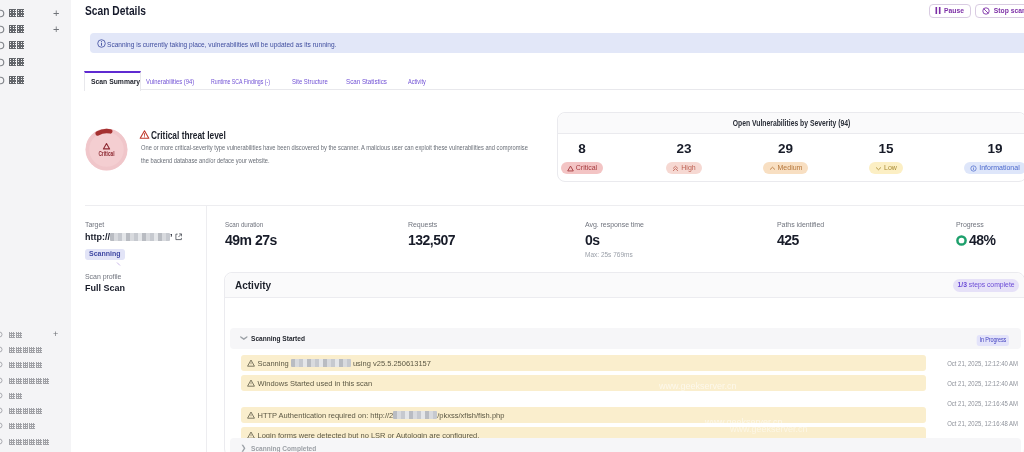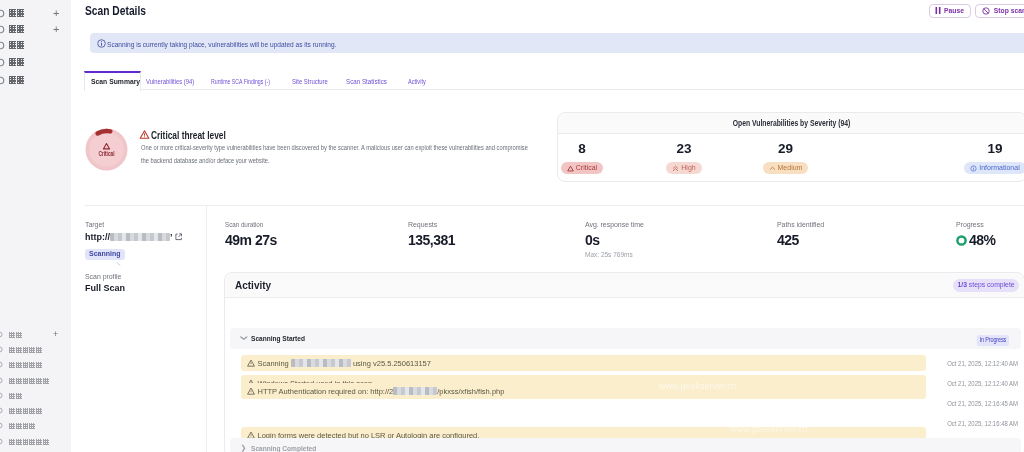--- a/index.html
+++ b/index.html
@@ -245,20 +245,23 @@
   <div id="sev-head"><span>Open Vulnerabilities by Severity (94)</span></div>
   <div class="sev-col" style="left:-26px"><div class="sev-num">8</div><span class="pill" style="background:#f3c4c4;color:#a53a3e"><svg width="7" height="7" viewBox="0 0 10 10">
           <path d="M5 1.5 L9 8.5 H1 Z" fill="none" stroke="#a53a3e" stroke-width="1.3"></path>
         </svg> Critical</span></div>
   <div class="sev-col" style="left:76px"><div class="sev-num">23</div><span class="pill" style="background:#f6d8d2;color:#bc5f51"><svg width="7" height="7" viewBox="0 0 10 10">
           <path d="M1.5 5 L5 1.8 L8.5 5 M1.5 8.4 L5 5.2 L8.5 8.4" fill="none" stroke="#bc5f51" stroke-width="1.2"></path>
         </svg> High</span></div>
   <div class="sev-col" style="left:177.5px"><div class="sev-num">29</div><span class="pill" style="background:#f8dfc2;color:#b5763a"><svg width="7" height="7" viewBox="0 0 10 10">
           <path d="M1.5 6.5 L5 3.2 L8.5 6.5" fill="none" stroke="#b5763a" stroke-width="1.2"></path>
         </svg> Medium</span></div>
+  <div class="sev-col" style="left:278px"><div class="sev-num">15</div><span class="pill" style="background:#fcefc4;color:#a88a33"><svg width="7" height="7" viewBox="0 0 10 10">
+          <path d="M1.5 3.5 L5 6.8 L8.5 3.5" fill="none" stroke="#a88a33" stroke-width="1.2"></path>
+        </svg> Low</span></div>
   <div class="sev-col" style="left:387px"><div class="sev-num">19</div><span class="pill" style="background:#dee6fa;color:#4b68cc"><svg width="7" height="7" viewBox="0 0 10 10">
           <circle cx="5" cy="5" r="3.8" fill="none" stroke="#4b68cc" stroke-width="1"></circle>
           <rect x="4.5" y="4.4" width="1" height="2.6" fill="#4b68cc"></rect>
           <rect x="4.5" y="2.6" width="1" height="1" fill="#4b68cc"></rect>
         </svg> Informational</span></div>
 </div>
 
 <div id="divider-h"></div>
 <div id="divider-v"></div>
 
@@ -272,21 +275,21 @@
     </svg></div>
 <div id="profile-lbl" class="lbl">Scan profile</div>
 <div id="profile-val">Full Scan</div>
 
 <div class="stat" style="left:225px">
     <span class="lbl"><span style="display:inline-block;transform:scaleX(0.9);transform-origin:0 0">Scan duration</span></span>
     <span class="val">49m 27s</span>
   </div>
 <div class="stat" style="left:408px">
     <span class="lbl">Requests</span>
-    <span class="val">135,381</span>
+    <span class="val">132,507</span>
   </div>
 <div class="stat" style="left:585px">
     <span class="lbl">Avg. response time</span>
     <span class="val">0s</span>
     <div class="sub">Max: 25s 769ms</div>
   </div>
 <div class="stat" style="left:777px">
     <span class="lbl">Paths identified</span>
     <span class="val">425</span>
   </div>
@@ -320,21 +323,21 @@
 
   <div class="warn" style="top:102px">
       <svg class="wic" viewBox="0 0 10 10">
         <path d="M5 1.3 L9.3 9 H0.7 Z" fill="none" stroke="currentColor" stroke-width="1.1" stroke-linejoin="round"></path>
         <rect x="4.6" y="4" width="0.8" height="2.6" fill="currentColor"></rect>
       </svg>
       <span class="wt">Windows Started used in this scan</span>
     </div>
   <div class="ts" style="top:106.5px">Oct 21, 2025, 12:12:40 AM</div>
 
-  <div class="warn" style="top:110px">
+  <div class="warn" style="top:134px">
       <svg class="wic" viewBox="0 0 10 10">
         <path d="M5 1.3 L9.3 9 H0.7 Z" fill="none" stroke="currentColor" stroke-width="1.1" stroke-linejoin="round"></path>
         <rect x="4.6" y="4" width="0.8" height="2.6" fill="currentColor"></rect>
       </svg>
       <span class="wt">HTTP Authentication required on: http://2<span class="blurbox" style="width:44px"></span>/pkxss/xfish/fish.php</span>
     </div>
   <div class="ts" style="top:126.5px">Oct 21, 2025, 12:16:45 AM</div>
 
   <div class="warn" style="top:154px">
       <svg class="wic" viewBox="0 0 10 10">

